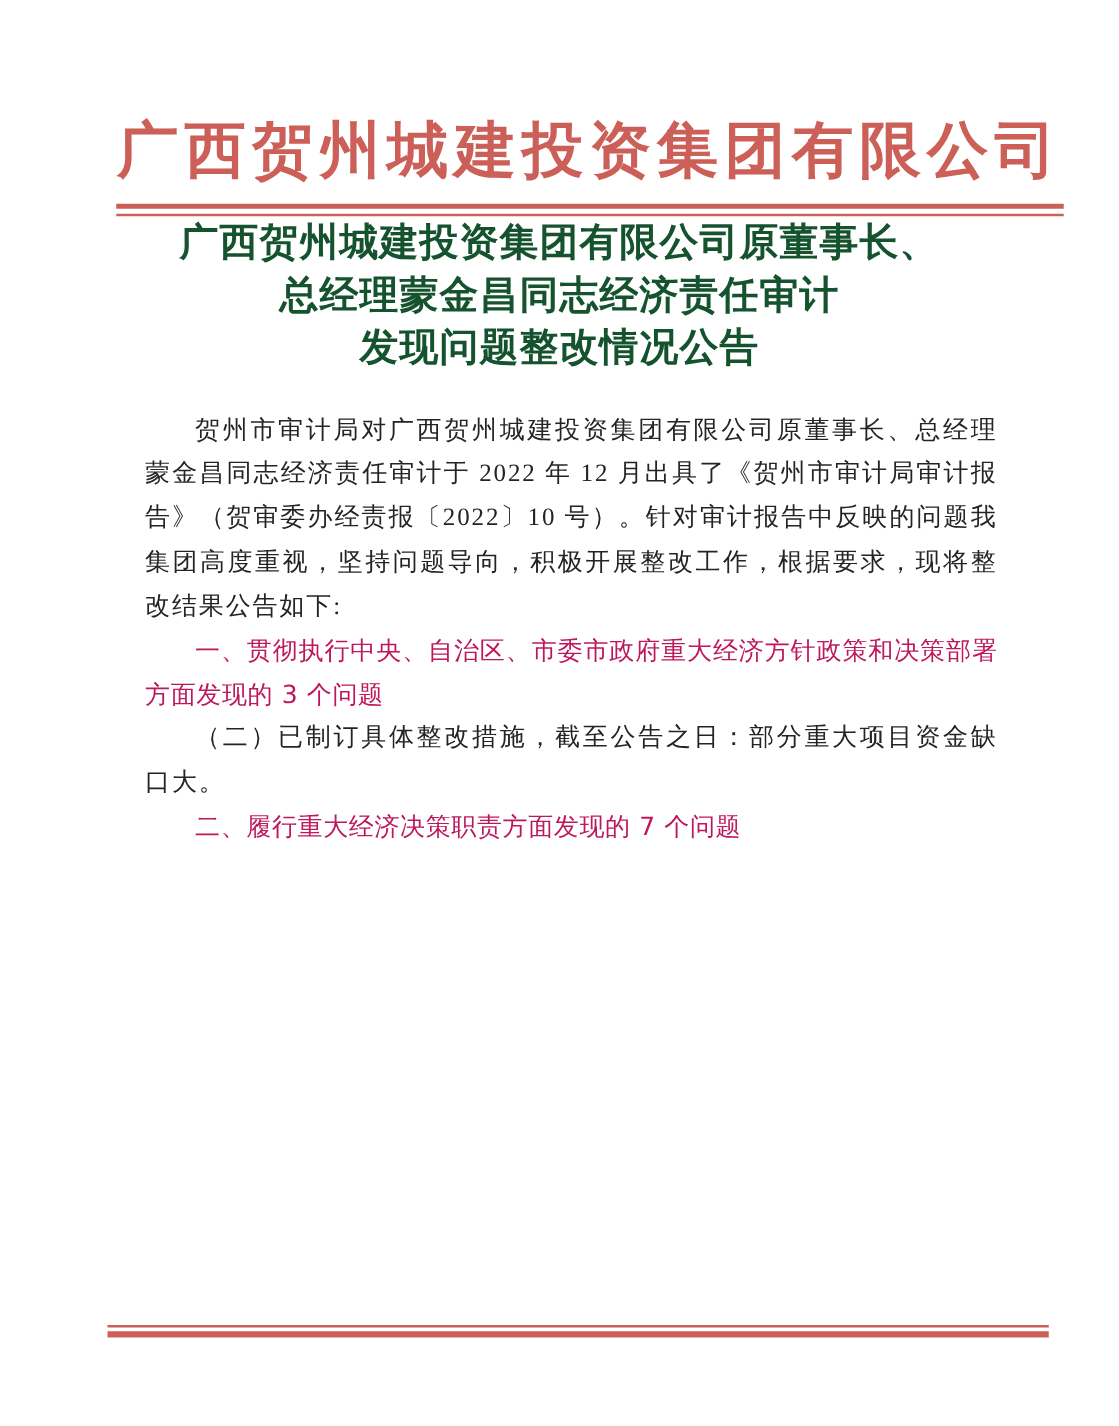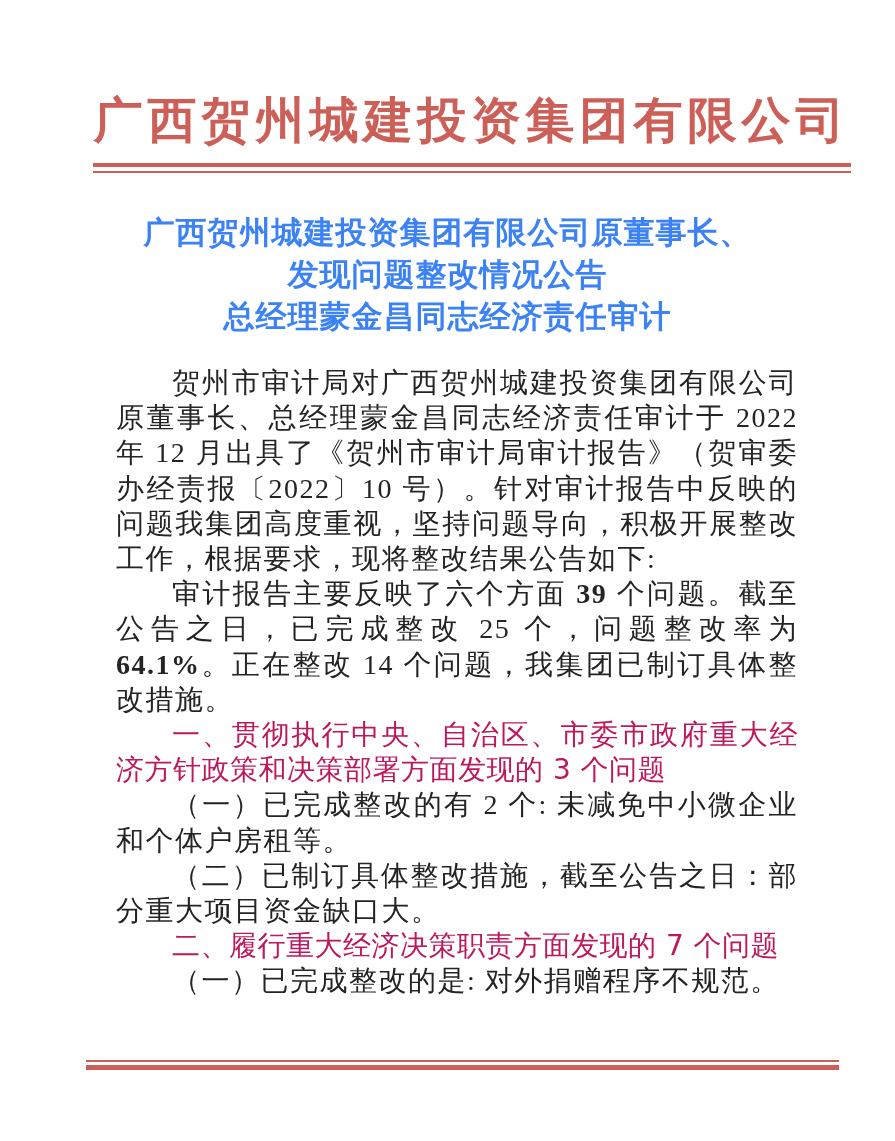--- a/index.html
+++ b/index.html
@@ -40,34 +40,33 @@
   }
   .rule-thin {
     height: 2px;
     background: var(--accent, #cc5f57);
   }
   .rule-gap {
     height: 4px;
   }
   
   .doc-title {
-    margin-top: 38px;
     text-align: center;
     font-family: "DejaVu Sans", "Liberation Sans", sans-serif;
     font-weight: 700;
     font-size: 31px;
     line-height: 42px;
     letter-spacing: 1px;
-    color: #3b82f6;
+    color: #14532d;
   }
   
   .doc-body {
     width: 682px;
     margin: 28px 16px 0 116px;
-    font-size: 28px;
+    font-size: 20px;
     line-height: 35.2px;
     letter-spacing: 1.5px;
     color: #242424;
     text-align: justify;
   }
   .para {
     margin: 0;
     text-indent: 2em;
   }
   .para.heading {
@@ -98,32 +97,29 @@
     <div class="company-name">广西贺州城建投资集团有限公司</div>
     <div class="rules">
       <div class="rule-thick"></div>
       <div class="rule-gap"></div>
       <div class="rule-thin"></div>
     </div>
   </div>
 
   <div class="doc-title">
       <div>广西贺州城建投资集团有限公司原董事长、</div>
+      <div>总经理蒙金昌同志经济责任审计</div>
       <div>发现问题整改情况公告</div>
-      <div>总经理蒙金昌同志经济责任审计</div>
     </div>
 
   <div class="doc-body">
       <p class="para body"><span>贺州市审计局对广西贺州城建投资集团有限公司原董事长、总经理蒙金昌同志经济责任审计于 2022 年 12 月出具了《贺州市审计局审计报告》（贺审委办经责报〔2022〕10 号）。针对审计报告中反映的问题我集团高度重视，坚持问题导向，积极开展整改工作，根据要求，现将整改结果公告如下:</span></p>
-      <p class="para body"><span>审计报告主要反映了六个方面 </span><span class="bold-run">39</span><span> 个问题。截至公告之日，已完成整改 25 个，问题整改率为 </span><span class="bold-run">64.1%</span><span>。正在整改 14 个问题，我集团已制订具体整改措施。</span></p>
       <p class="para heading"><span>一、贯彻执行中央、自治区、市委市政府重大经济方针政策和决策部署方面发现的 3 个问题</span></p>
-      <p class="para body"><span>（一）已完成整改的有 2 个: 未减免中小微企业和个体户房租等。</span></p>
       <p class="para body"><span>（二）已制订具体整改措施，截至公告之日：部分重大项目资金缺口大。</span></p>
       <p class="para heading"><span>二、履行重大经济决策职责方面发现的 7 个问题</span></p>
-      <p class="para body"><span>（一）已完成整改的是: 对外捐赠程序不规范。</span></p>
     </div>
 
   <div class="bottom-rules">
     <div class="rule-thin"></div>
     <div class="rule-gap"></div>
     <div class="rule-thick"></div>
   </div>
 
 </div>
 

